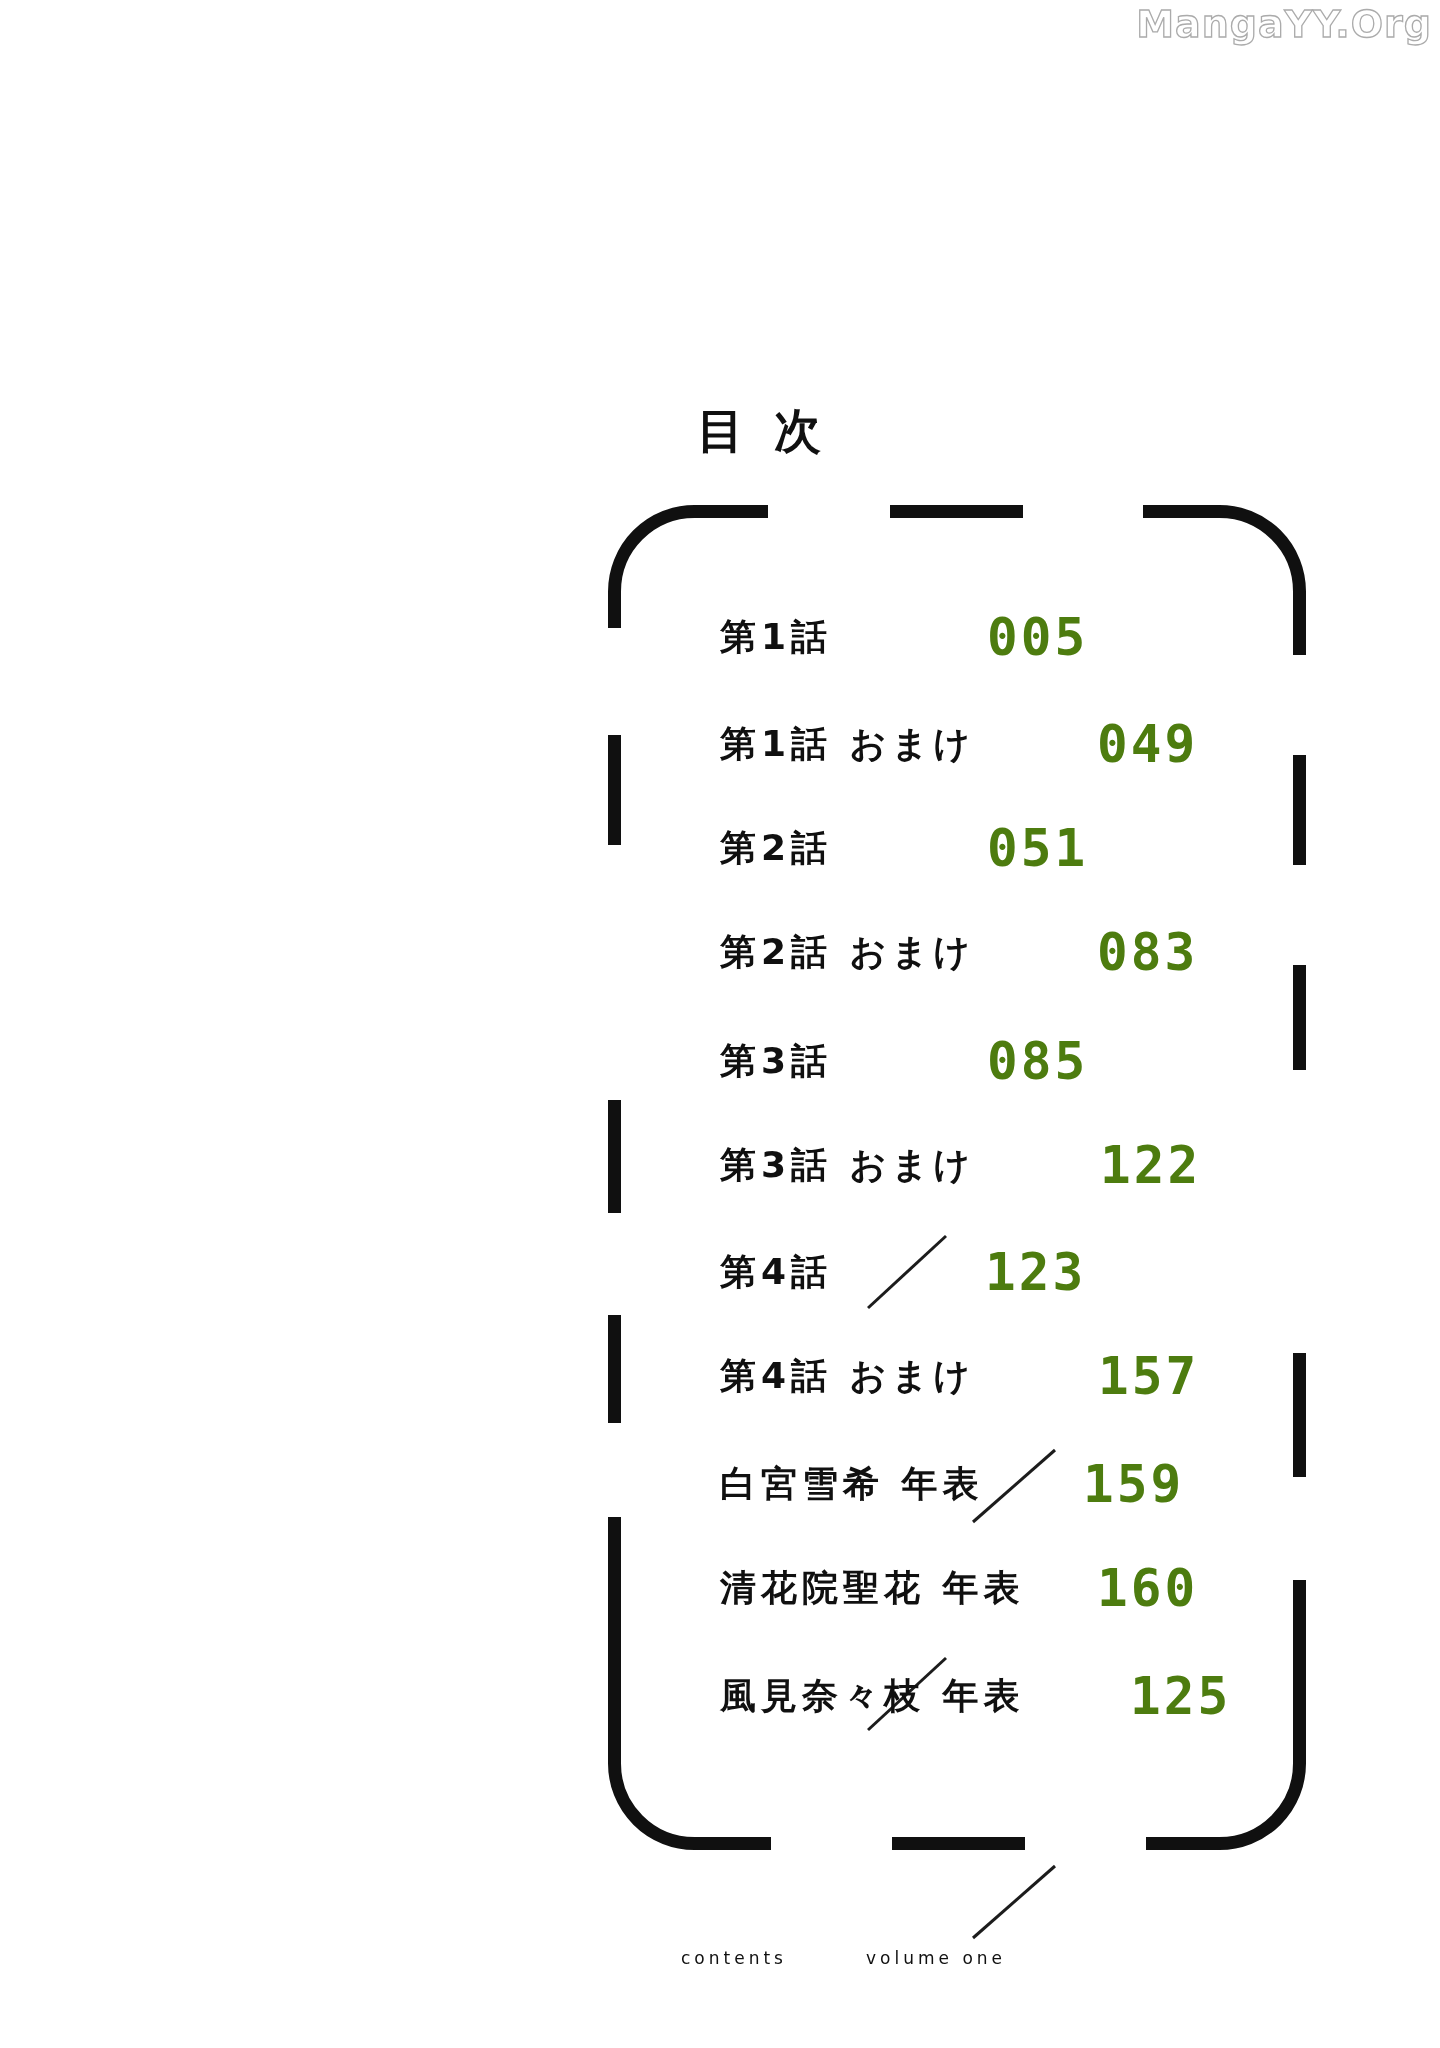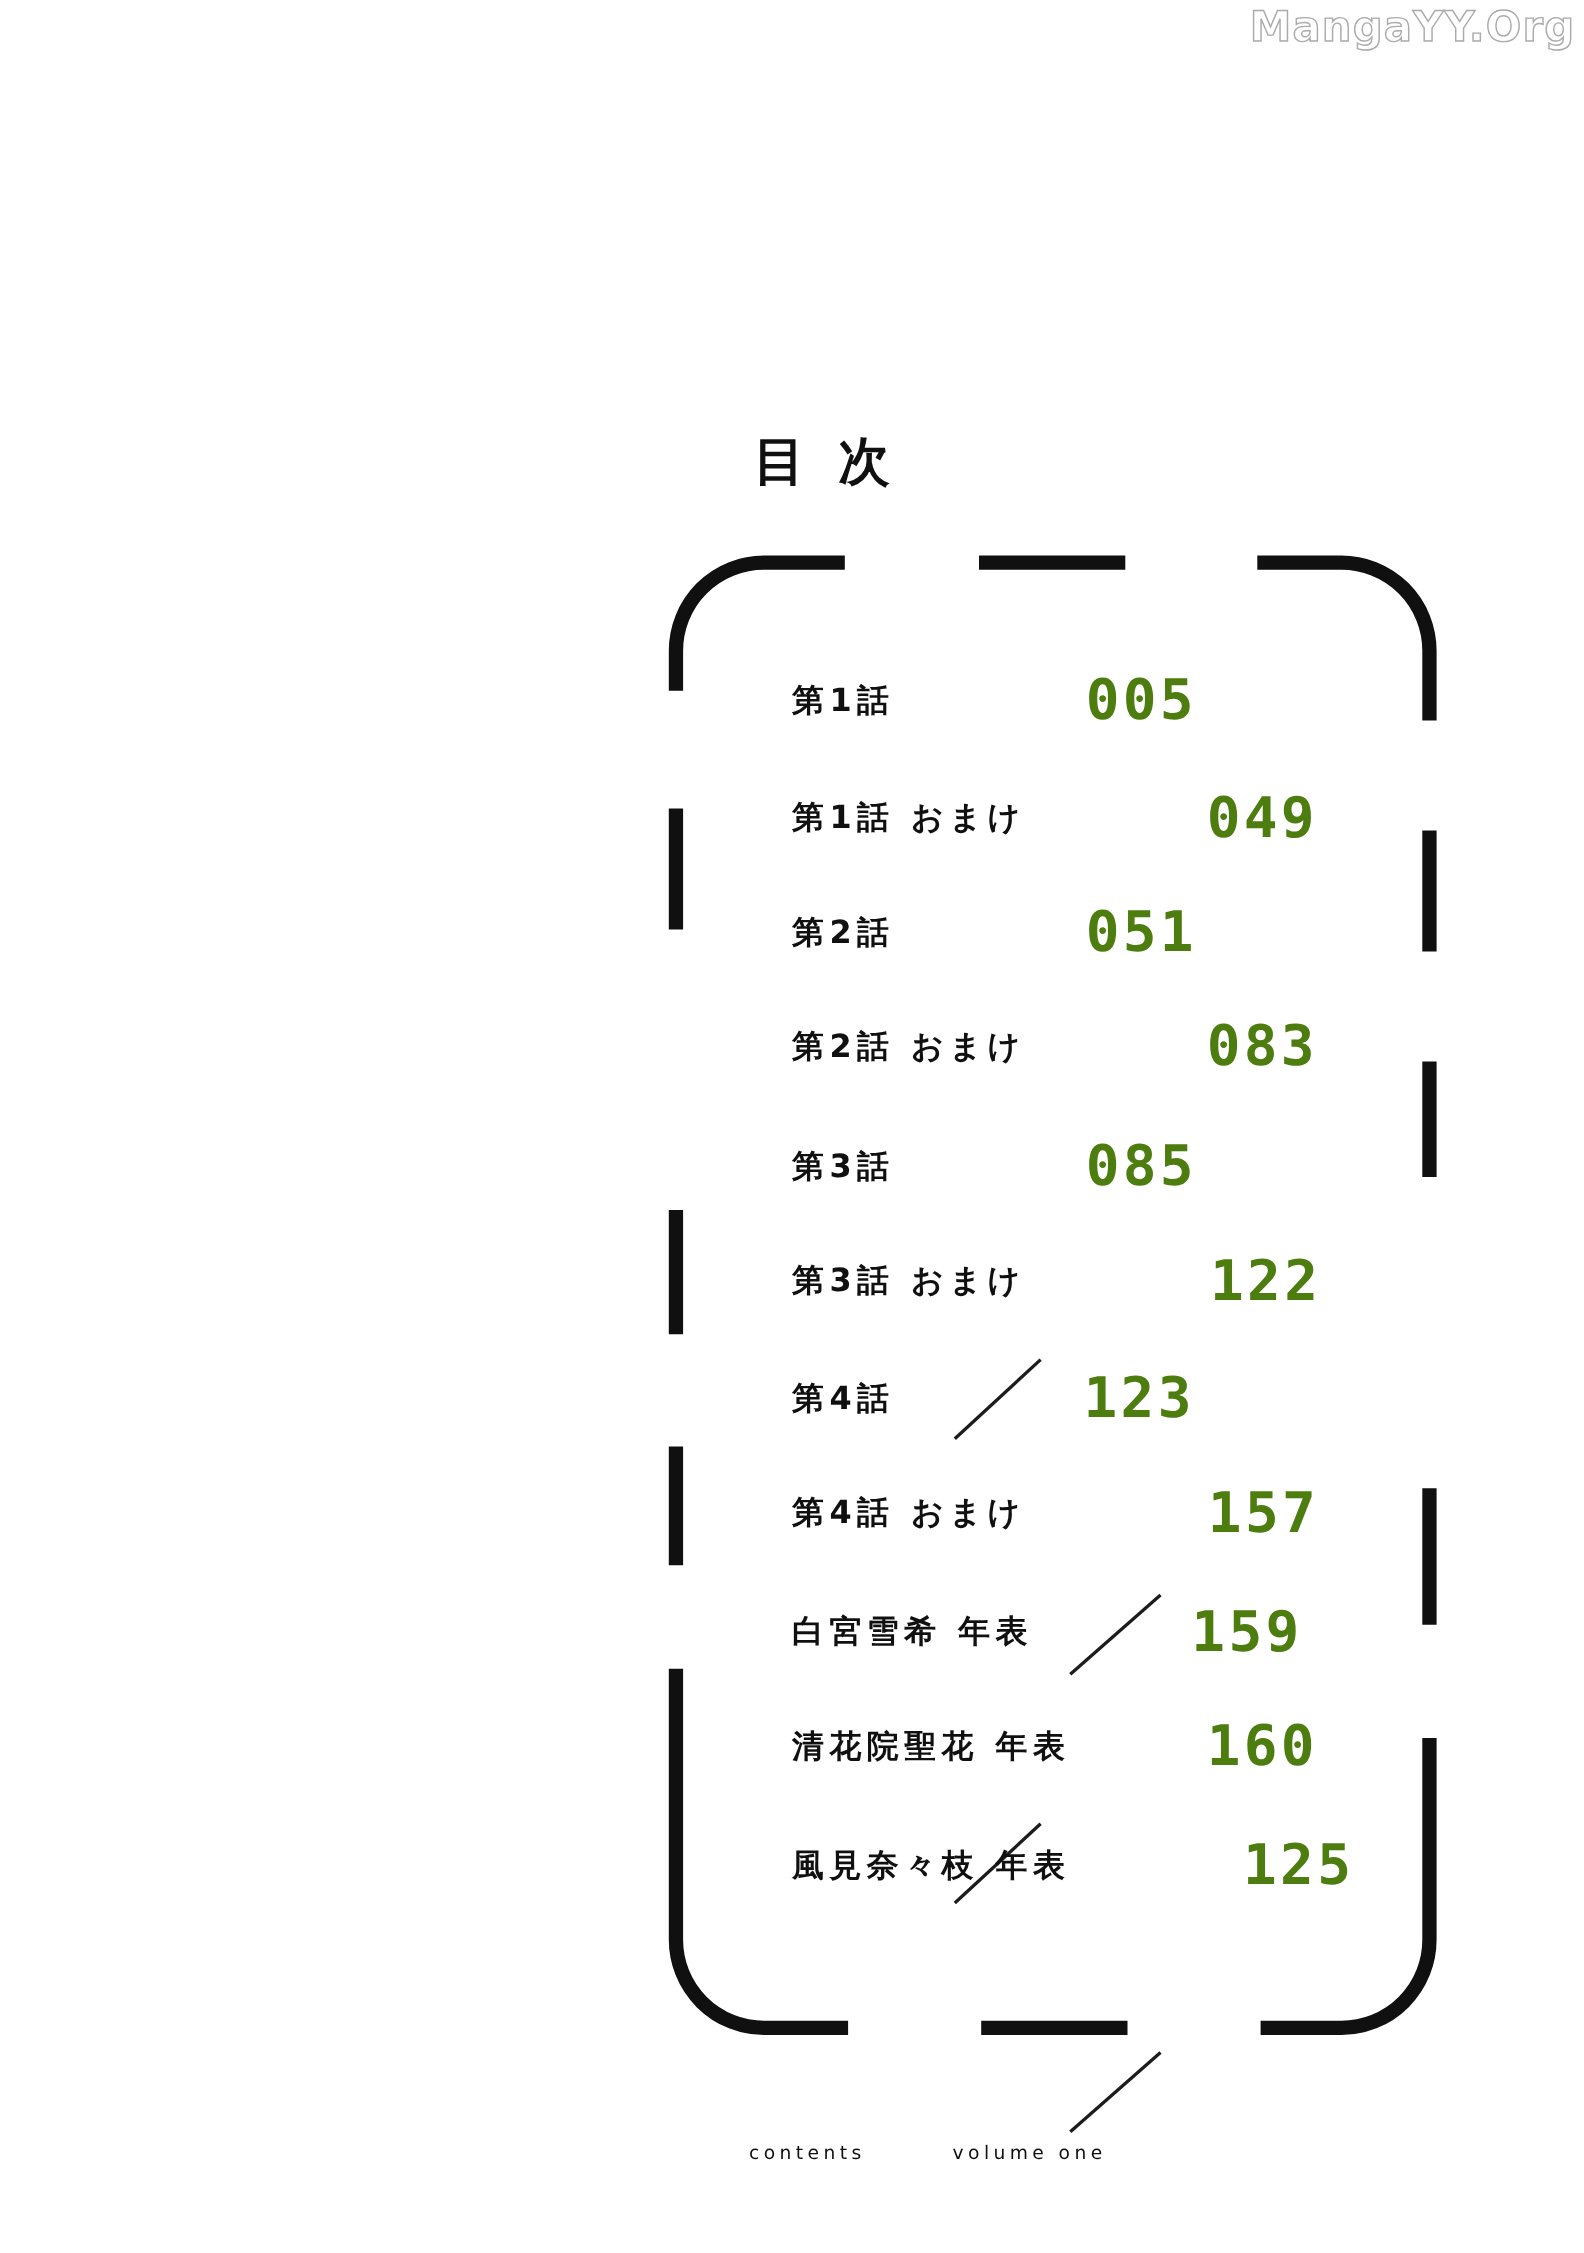--- a/index.html
+++ b/index.html
@@ -20,37 +20,37 @@
     font-size: 38px;
     font-weight: bold;
     letter-spacing: 1px;
     color: #ffffff;
     -webkit-text-stroke: 1.3px #ababab;
     white-space: nowrap;
   }
   .title {
     position: absolute;
     left: 681px; top: 384px;
-    margin: 4px;
+    margin: 16px;
     font-size: 47px;
     font-weight: bold;
     letter-spacing: 30px;
     color: #101010;
     white-space: nowrap;
   }
   svg.frame {
     position: absolute;
     left: 0; top: 0;
   }
   .row { position: absolute; left: 0; width: 1440px; height: 0; }
   .row .label {
     position: absolute;
     left: 720px; top: 0;
     transform: translateY(-50%);
-    font-size: 29px;
+    font-size: 36px;
     font-weight: bold;
     letter-spacing: 5px;
     color: #101010;
     white-space: nowrap;
   }
   .row .page-num {
     position: absolute;
     top: 0;
     transform: translateY(-50%);
     font-family: "DejaVu Sans Mono", monospace;

